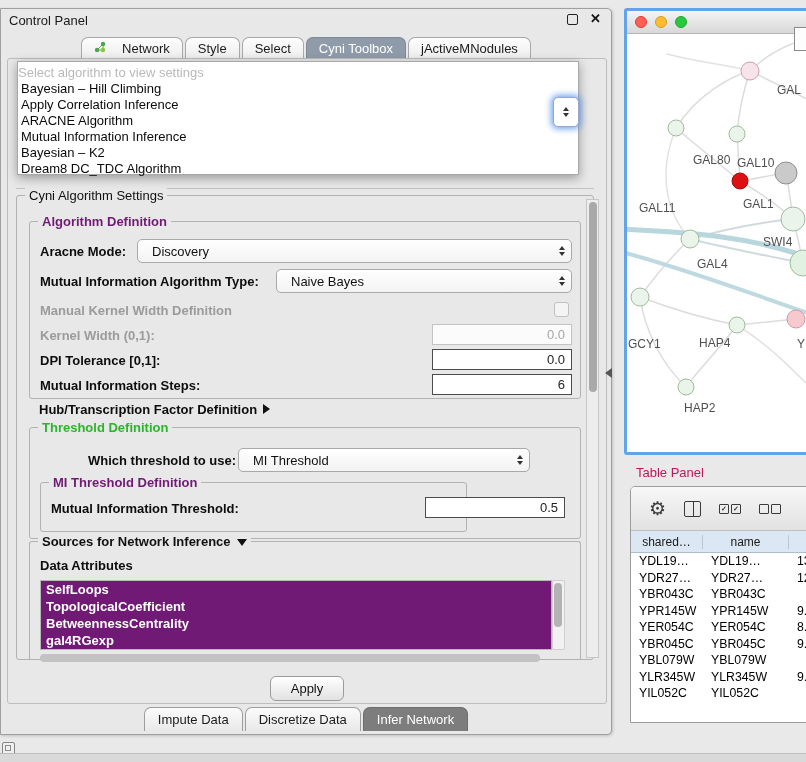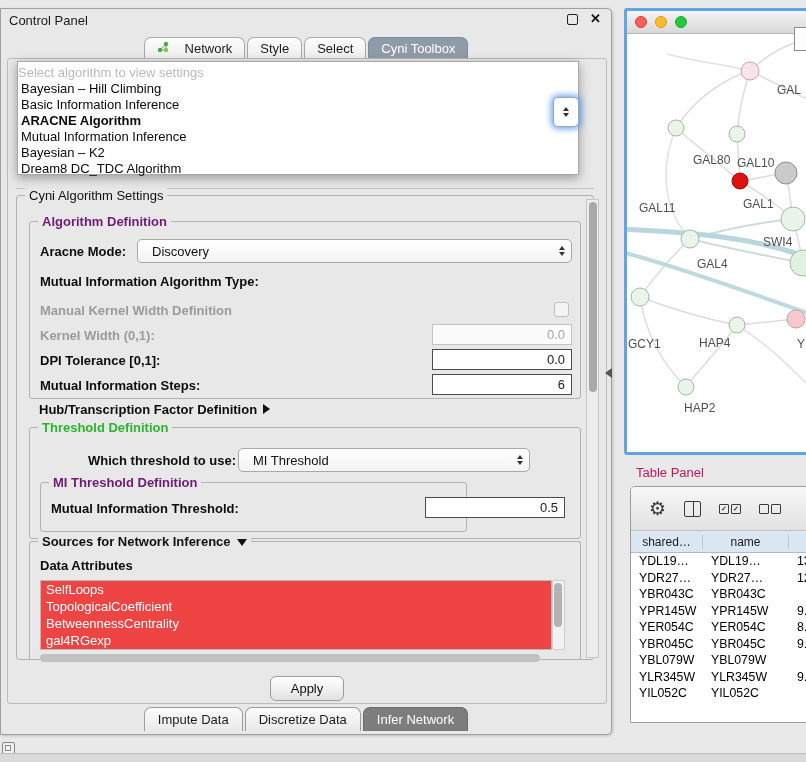--- a/index.html
+++ b/index.html
@@ -45,29 +45,29 @@
              border-bottom:5px solid transparent;border-left:7px solid #111;margin-left:6px;}
   .tri-down{display:inline-block;width:0;height:0;border-left:5px solid transparent;
             border-right:5px solid transparent;border-top:7px solid #111;margin-left:6px;}
   .hidden-line{position:absolute;left:8px;top:129px;width:578px;border-top:1px solid #c2c2c2;}
   
   .popup{position:absolute;left:16px;top:52px;width:562px;height:114px;background:#fff;
          border:1px solid #a8a8a8;box-shadow:0 3px 10px rgba(0,0,0,.35);z-index:50;
          padding-top:3px;box-sizing:border-box;}
   .popup-line{height:16px;line-height:16px;font-size:13px;padding-left:3px;color:#0a0a0a;white-space:nowrap;}
   .popup-ph{text-align:left;color:#b9b9b9;padding-left:0;}
-  .popup-line.selected{font-weight:bold;}
+  .popup-line.selected{font-weight:normal;}
   .combo-frag{position:absolute;left:552px;top:88px;width:26px;height:30px;background:#fff;
               border:1px solid #9aa6c8;border-radius:5px;z-index:60;display:flex;align-items:center;
               justify-content:center;box-shadow:0 0 6px 2px rgba(92,150,236,.85);box-sizing:border-box;}
   .combo-frag .stack{display:flex;flex-direction:column;gap:2px;}
   
   .srclist{position:absolute;left:10px;top:38px;width:512px;height:70px;background:#fff;
            border:1px solid #b9b9b9;overflow:hidden;box-sizing:border-box;}
-  .src-item{height:17px;line-height:17px;background:#ef4444;color:#fff;font-size:13px;padding-left:5px;white-space:nowrap;}
+  .src-item{height:17px;line-height:17px;background:#701a75;color:#fff;font-size:13px;padding-left:5px;white-space:nowrap;font-weight:bold;}
   .vscroll{position:absolute;background:#f1f1f1;border:1px solid #cfcfcf;box-sizing:border-box;border-radius:2px;}
   .vthumb{position:absolute;left:1px;width:8px;background:#b3b3b3;border-radius:4px;}
   .hscroll-thumb{position:absolute;background:#c2c2c2;border-radius:5px;height:8px;}
   
   .main-scroll{position:absolute;left:578px;top:140px;width:13px;height:459px;background:#ededed;
                border:1px solid #c6c6c6;box-sizing:border-box;}
   .main-thumb{position:absolute;left:1.5px;top:2px;width:8px;height:190px;background:#a9a9a9;border-radius:4px;}
   
   .apply{position:absolute;left:262px;top:617px;width:72px;height:23px;border:1px solid #9b9b9b;
          border-radius:6px;background:linear-gradient(#ffffff,#e2e2e2);font-size:13px;color:#111;
@@ -143,20 +143,23 @@
         </div>
         <div class="tab">
           <span>Style</span>
         </div>
         <div class="tab">
           <span>Select</span>
         </div>
         <div class="tab active">
           <span>Cyni Toolbox</span>
         </div>
+        <div class="tab">
+          <span>jActiveMNodules</span>
+        </div>
       </div>
 
     <div class="frame">
       <div class="hidden-line"></div>
 
       <div class="grp" style="left:8px;top:136px;width:578px;height:465px;">
         <span class="gtitle">Cyni Algorithm Settings</span>
 
         <div class="grp" style="left:12px;top:25px;width:552px;height:178px;">
           <span class="gtitle blue">Algorithm Definition</span>
@@ -164,20 +167,27 @@
           <span class="lbl b" style="left:10px;top:22px;">Aracne Mode:</span>
           <div class="combo" style="left:107px;top:17px;width:435px;">
             <span>Discovery</span>
             <span class="arrows">
                 <i class="tri-up"></i>
                 <i class="tri-dn"></i>
               </span>
           </div>
 
           <span class="lbl b" style="left:10px;top:52px;">Mutual Information Algorithm Type:</span>
+          <div class="combo" style="left:246px;top:47px;width:296px;">
+            <span>Naive Bayes</span>
+            <span class="arrows">
+                <i class="tri-up"></i>
+                <i class="tri-dn"></i>
+              </span>
+          </div>
 
           <span class="lbl dis" style="left:10px;top:81px;">Manual Kernel Width Definition</span>
           <span class="chk" style="left:524px;top:80px;"></span>
 
           <span class="lbl dis" style="left:10px;top:106px;">Kernel Width (0,1):</span>
           <input class="fld disab" style="left: 402px; top: 102px; width: 140px;" readonly="" value="0.0">
 
           <span class="lbl b" style="left:10px;top:131px;">DPI Tolerance [0,1]:</span>
           <input class="fld" style="left: 402px; top: 127px; width: 140px;" readonly="" value="0.0">
 
@@ -231,21 +241,21 @@
         <div class="main-thumb"></div>
       </div>
 
       <div class="apply">Apply</div>
     </div>
 
     <div class="popup">
       <div class="popup-line popup-ph">Select algorithm to view settings</div>
       <div>
           <div class="popup-line">Bayesian – Hill Climbing</div>
-          <div class="popup-line">Basic Information Inference</div>
+          <div class="popup-line">Apply Correlation Inference</div>
           <div class="popup-line selected">ARACNE Algorithm</div>
           <div class="popup-line">Mutual Information Inference</div>
           <div class="popup-line">Bayesian – K2</div>
           <div class="popup-line">Dream8 DC_TDC Algorithm</div>
         </div>
     </div>
     <div class="combo-frag">
       <span class="stack">
           <i class="tri-up"></i>
           <i class="tri-dn"></i>

